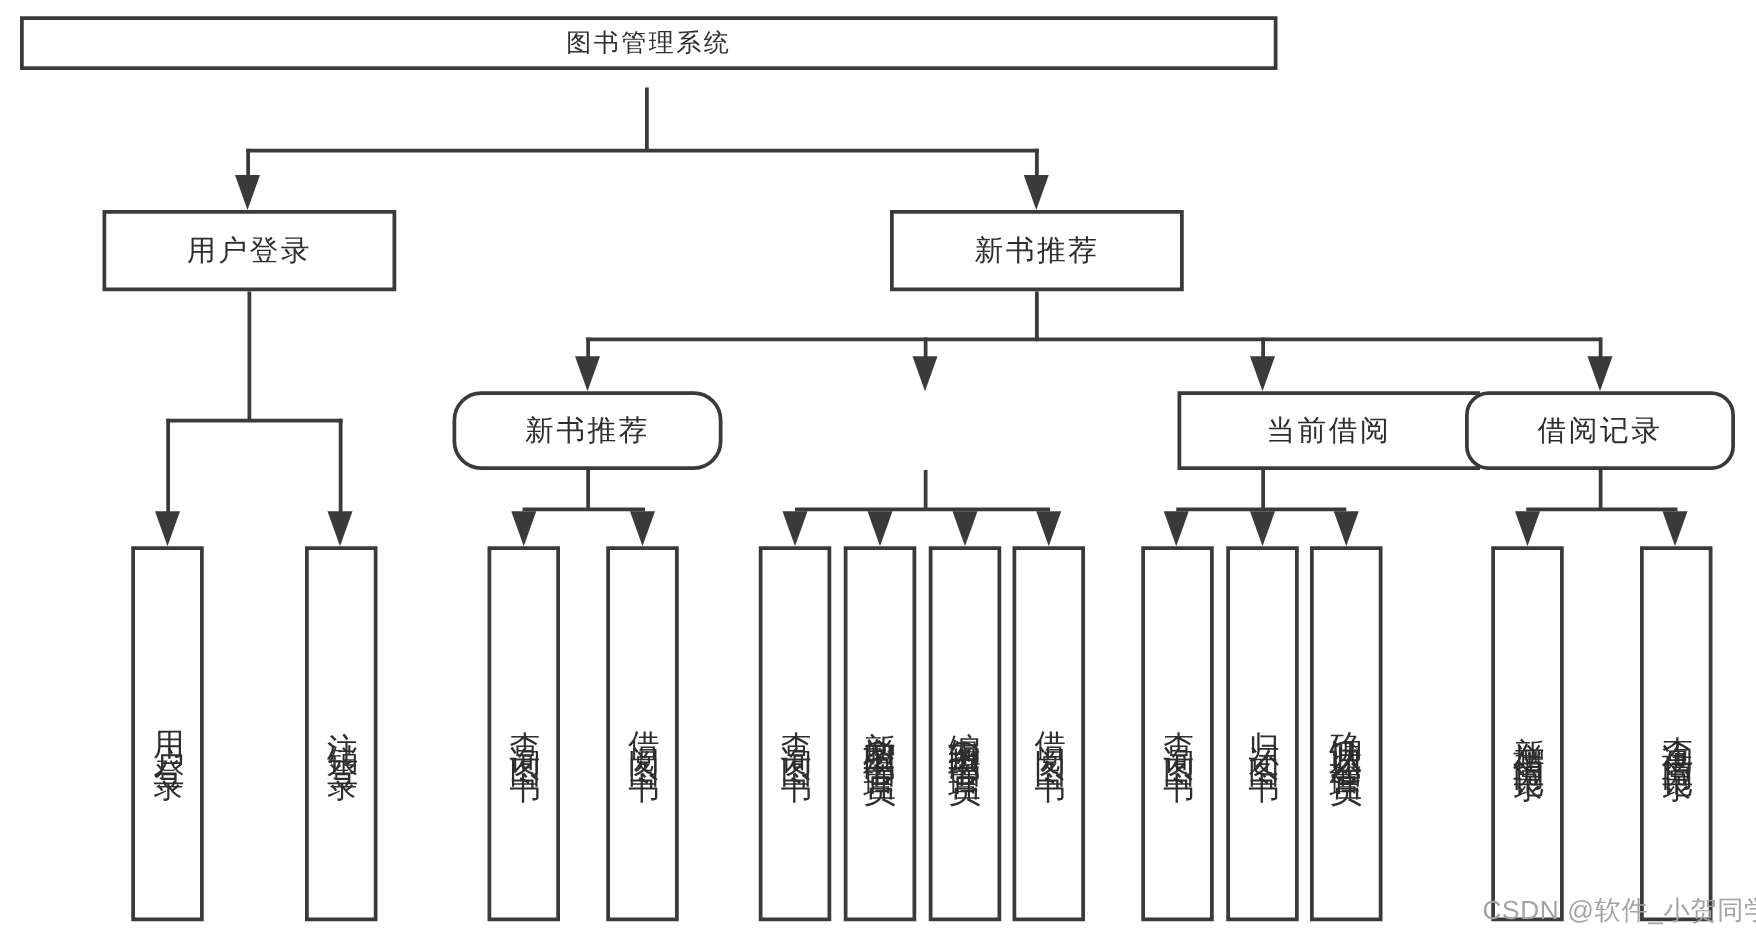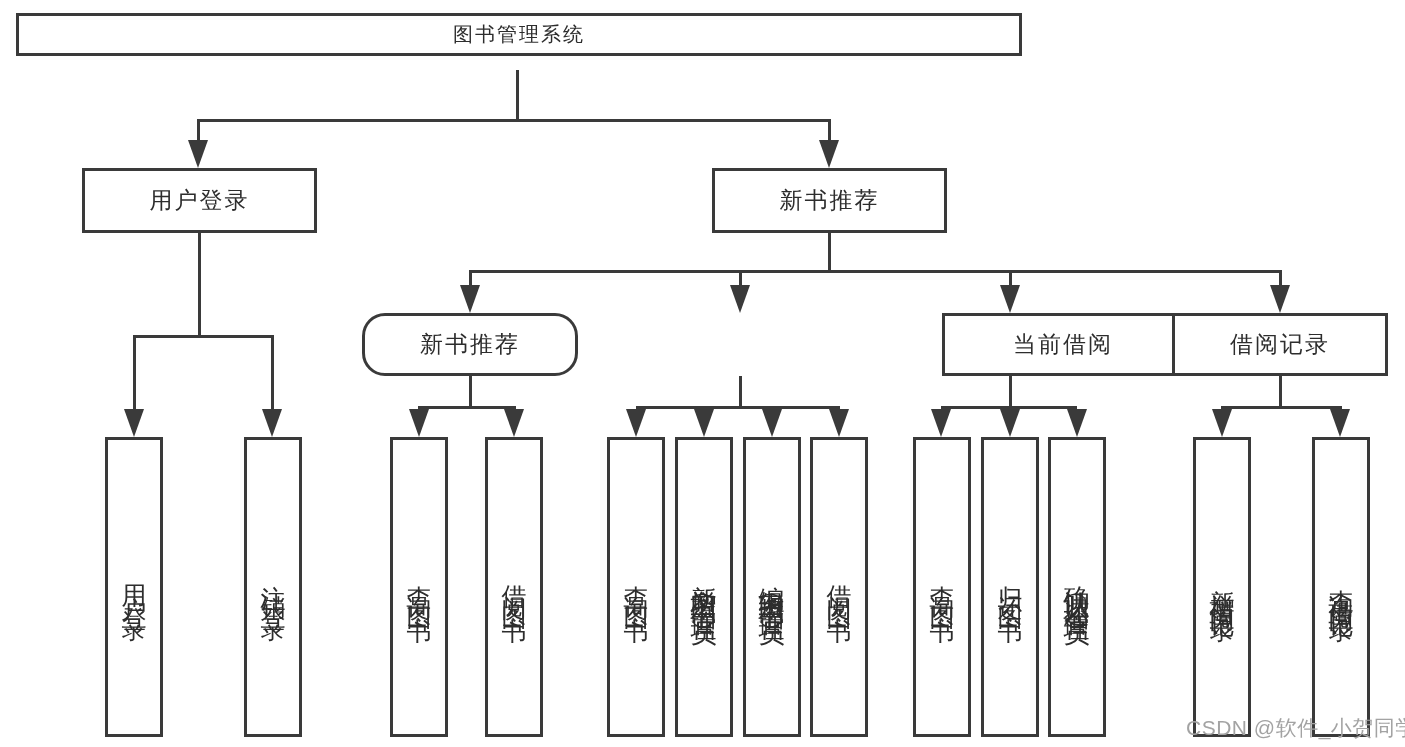--- a/index.html
+++ b/index.html
@@ -123,21 +123,21 @@
   <div class="arrow" style="left:1212px; top:409px;"></div>
   <div class="arrow" style="left:1330px; top:409px;"></div>
 
   <div class="hbox root" style="left:16px; top:13px; width:1006px; height:43px;">图书管理系统</div>
 
   <div class="hbox" style="left:82px; top:168px; width:235px; height:65px;">用户登录</div>
   <div class="hbox" style="left:712px; top:168px; width:235px; height:65px;">新书推荐</div>
 
   <div class="hbox" style="left:362px; top:313px; width:216px; height:63px;border-radius:23px;">新书推荐</div>
   <div class="hbox" style="left:902px; top:313px; width:242px; height:63px;margin-left:40px;">当前借阅</div>
-  <div class="hbox" style="left:1172px; top:313px; width:216px; height:63px;">借阅记录</div>
+  <div class="hbox" style="left:1172px; top:313px; width:216px; height:63px;border-radius:19px;">借阅记录</div>
 
   <div class="vbox" style="left:105px; top:437px;">
     <span>用户登录</span>
   </div>
   <div class="vbox" style="left:244px; top:437px;">
     <span>注销登录</span>
   </div>
 
   <div class="vbox" style="left:390px; top:437px;">
     <span>查询图书</span>

